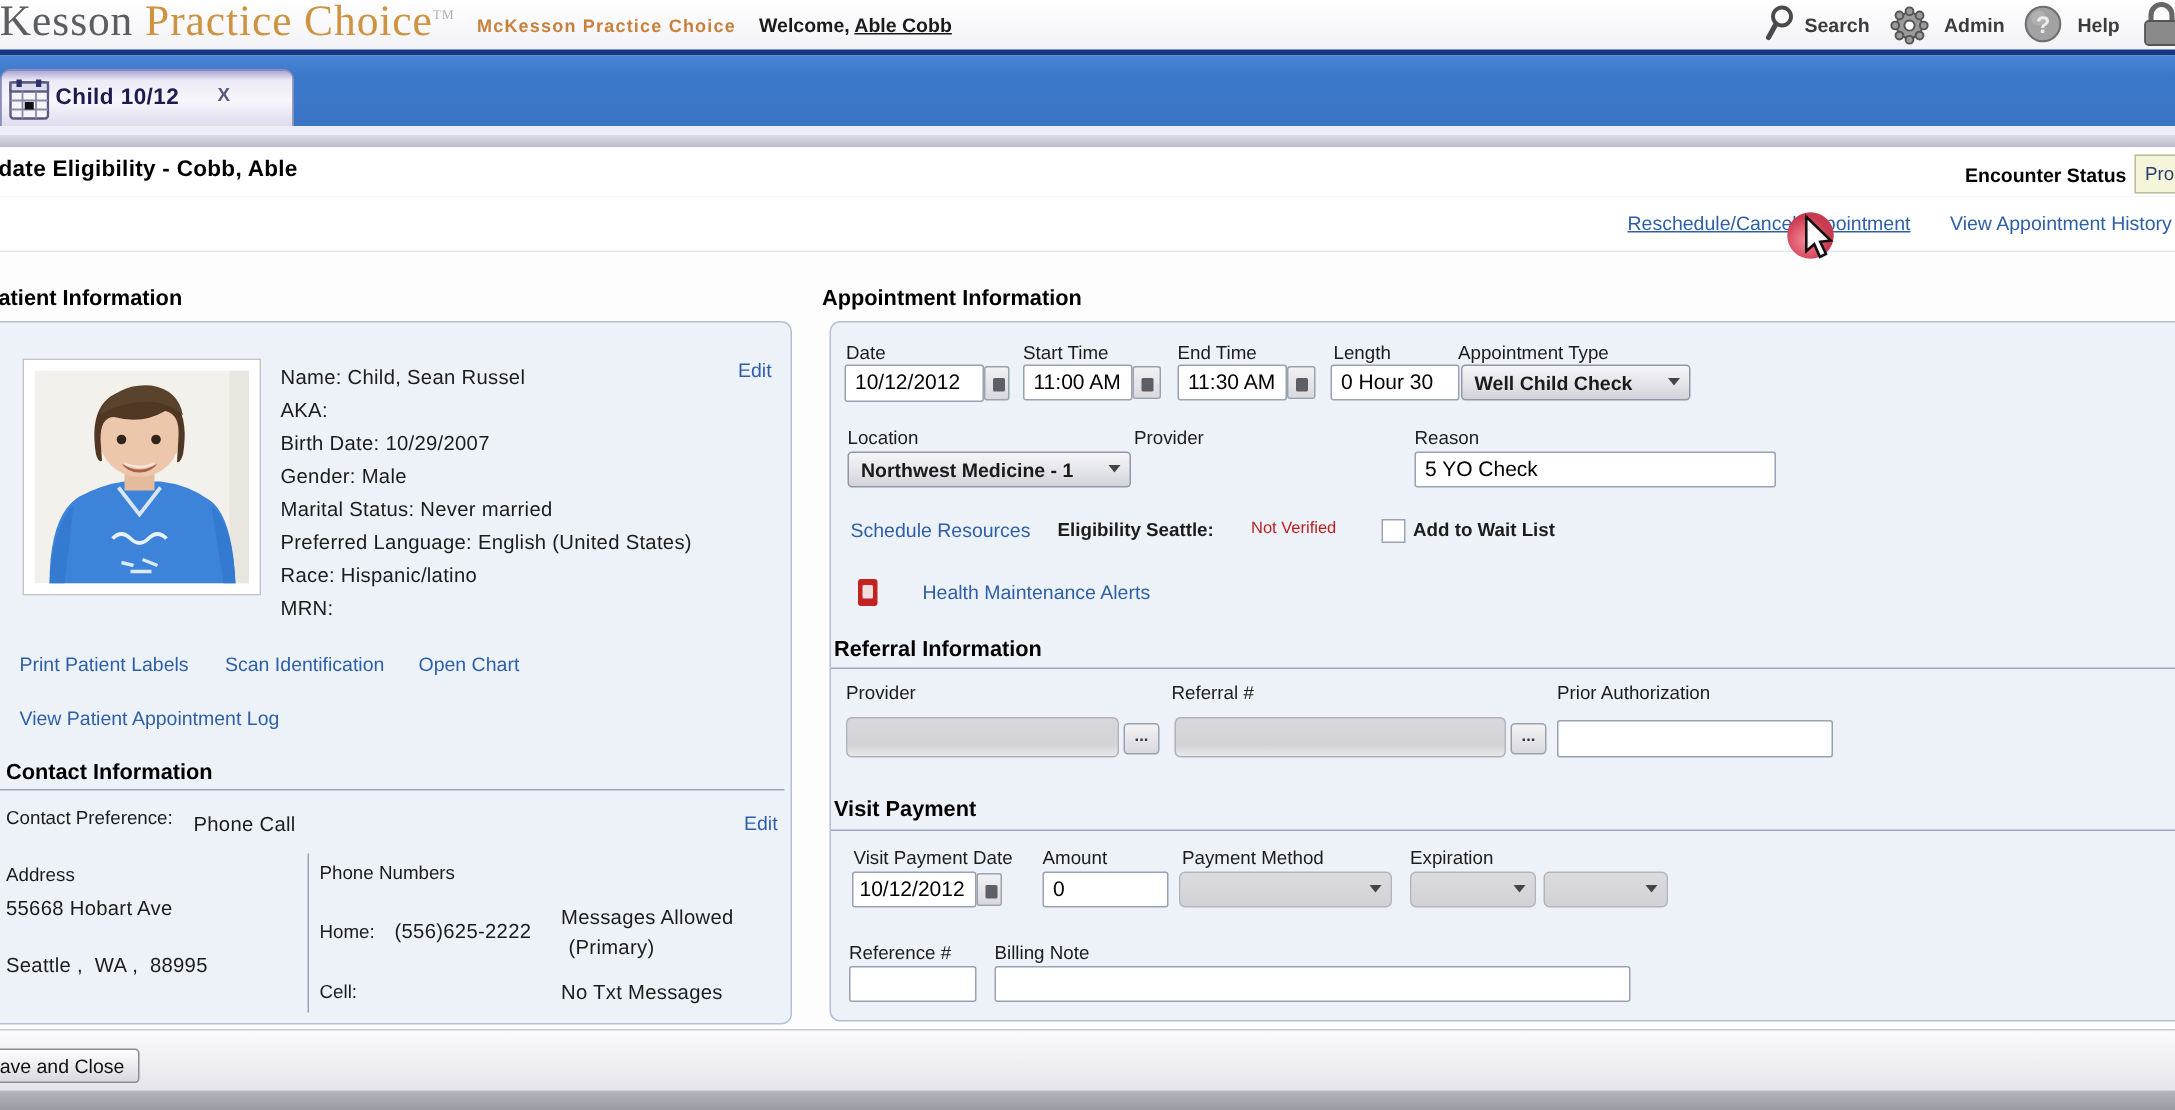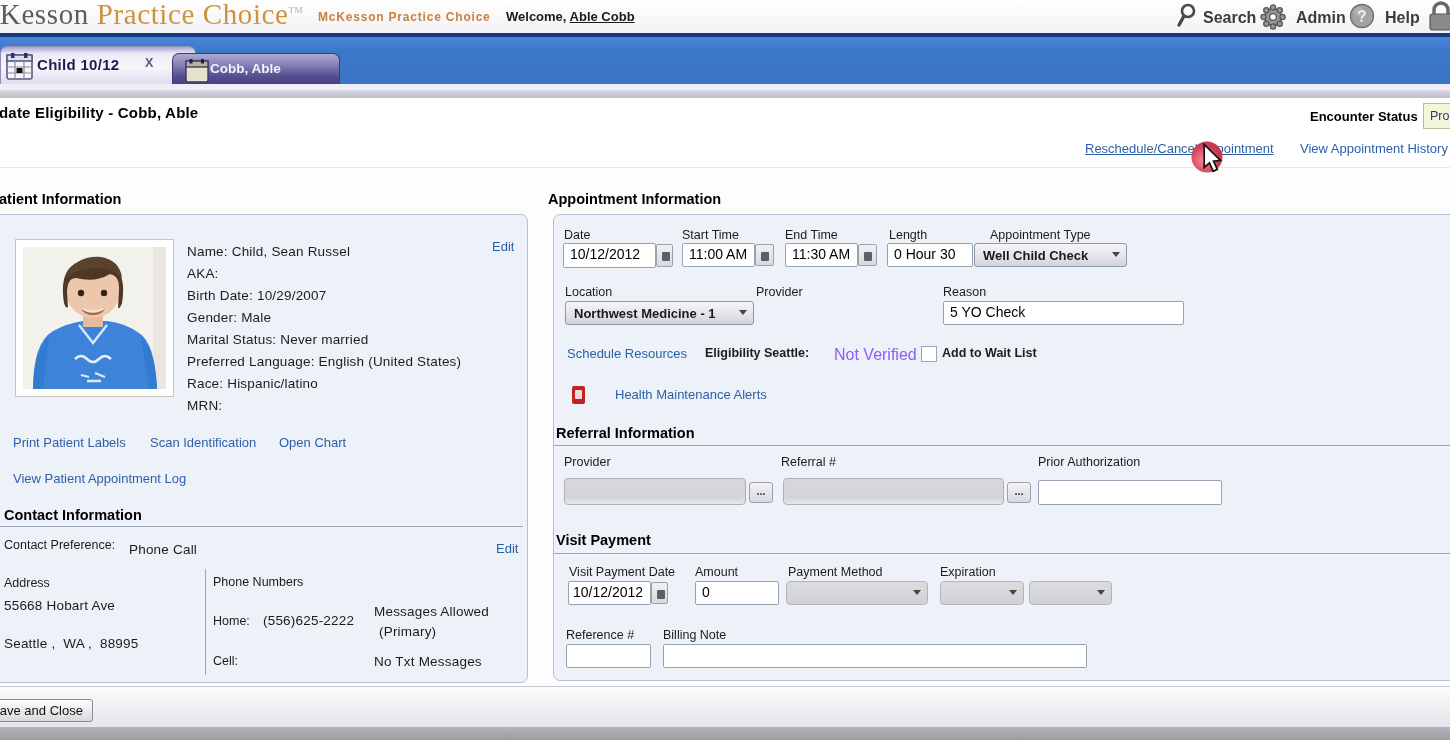--- a/index.html
+++ b/index.html
@@ -7,21 +7,21 @@
 #page { position:relative; width:1450px; height:740px; font-family:"Liberation Sans",sans-serif; background:#fff; overflow:hidden; }
 
 
 #hdr { position:absolute; left:0; top:0; width:1450px; height:34px; background:linear-gradient(#ffffff,#f2f2f6); }
 #logo { position:absolute; left:-40px; top:-2px; font-family:"Liberation Serif",serif; font-size:29px; color:#5c5d5f; letter-spacing:0.6px; white-space:nowrap; }
 #logo .orange { color:#cd9340; }
 #logo sup { font-size:9px; color:#b0b0b0; }
 #sublogo { position:absolute; left:318px; top:10px; font-size:12px; font-weight:bold; color:#c9803c; letter-spacing:0.8px; }
 #welcome { position:absolute; left:506px; top:9px; font-size:13px; font-weight:bold; color:#1a1a1a; }
 #welcome u { text-decoration:underline; }
-.navitem { position:absolute; top:9px; font-size:16px; font-weight:bold; color:#3c3c3c; }
+.navitem { position:absolute; top:9px; font-size:13px; font-weight:bold; color:#3c3c3c; }
 .navicon { position:absolute; top:3px; }
 
 
 #navline { position:absolute; left:0; top:33px; width:1450px; height:4px; background:#16397f; }
 #bluebar { position:absolute; left:0; top:37px; width:1450px; height:47px; background:linear-gradient(#4a85d8,#3c78ca 30%,#3a74c4); }
 #strip1 { position:absolute; left:0; top:84px; width:1450px; height:6px; background:#efeef8; }
 #strip2 { position:absolute; left:0; top:90px; width:1450px; height:8px; background:linear-gradient(#dcdce6,#bcbcc8); }
 
 
 #tab1 { position:absolute; left:0px; top:46px; width:196px; height:38px; background:linear-gradient(#a9a3d3,#eceaf6 18%,#f7f6fb 55%,#dedbee); border:1px solid #8f8cb8; border-bottom:none; border-radius:7px 7px 0 0; }
@@ -121,29 +121,20 @@
     <svg style="position:absolute;left:5px;top:5px" width="27" height="28" viewBox="0 0 27 28">
       <rect x="1" y="3" width="25" height="24" rx="2" fill="#f4f4fa" stroke="#5a5a80" stroke-width="1.6"></rect>
       <rect x="1" y="3" width="25" height="6" fill="#dcdcee" stroke="#5a5a80" stroke-width="1.6"></rect>
       <rect x="5" y="1" width="3.5" height="5" fill="#30306a"></rect>
         <rect x="18" y="1" width="3.5" height="5" fill="#30306a"></rect>
       <path d="M1 15 h25 M1 21 h25 M9 9 v18 M18 9 v18" stroke="#8a8aa8" stroke-width="1.2" fill="none"></path>
       <rect x="10.5" y="16" width="6" height="5" fill="#111"></rect>
     </svg>
     <div class="txt">Child 10/12</div>
     <div class="x">X</div>
-  </div>
-  <div id="tab2">
-    <svg style="position:absolute;left:12px;top:4px" width="24" height="25" viewBox="0 0 24 25">
-      <rect x="1" y="3" width="22" height="21" rx="2" fill="#e6e2ca" stroke="#3a3a6a" stroke-width="1.4"></rect>
-      <rect x="1" y="3" width="22" height="6" fill="#b8b49a" stroke="#3a3a6a" stroke-width="1.4"></rect>
-      <rect x="4.5" y="1" width="3" height="4.5" fill="#222250"></rect>
-        <rect x="16" y="1" width="3" height="4.5" fill="#222250"></rect>
-    </svg>
-    <div class="txt">Cobb, Able</div>
   </div>
   <div id="strip1"></div>
   <div id="strip2"></div>
 
   <div id="titlerow">
     <div id="title">date Eligibility - Cobb, Able</div>
     <div id="encstat">Encounter Status</div>
     <div id="encdd">
         <span>Pro</span>
       </div>
@@ -220,39 +211,39 @@
       <div class="lbl" style="left:224px;top:439px">Cell:</div>
       <div class="pd" style="left:385px;top:439px">No Txt Messages</div>
     </div>
 
     <div class="panel" id="rpanel">
 
       <div class="lbl" style="left:10px;top:13px">Date</div>
       <div class="lbl" style="left:128px;top:13px">Start Time</div>
       <div class="lbl" style="left:231px;top:13px">End Time</div>
       <div class="lbl" style="left:335px;top:13px">Length</div>
-      <div class="lbl" style="left:436px;top:13px">Appointment Type</div>
+      <div class="lbl" style="left:418px;top:13px">Appointment Type</div>
       <div class="inp" style="left:9px;top:28px;width:93px;height:25px">10/12/2012</div>
       <div class="calbtn" style="left:102px;top:29px;width:17px;height:23px"></div>
       <div class="inp" style="left:128px;top:28px;width:73px;height:24px">11:00 AM</div>
       <div class="calbtn" style="left:201px;top:29px"></div>
       <div class="inp" style="left:231px;top:28px;width:73px;height:24px">11:30 AM</div>
       <div class="calbtn" style="left:304px;top:29px"></div>
       <div class="inp" style="left:333px;top:28px;width:86px;height:24px">0 Hour 30</div>
       <div class="dd" style="left:420px;top:28px;width:153px;height:24px">Well Child Check<span class="arr"></span></div>
 
       <div class="lbl" style="left:11px;top:70px">Location</div>
       <div class="lbl" style="left:202px;top:70px">Provider</div>
       <div class="lbl" style="left:389px;top:70px">Reason</div>
       <div class="dd" style="left:11px;top:86px;width:189px;height:24px">Northwest Medicine - 1<span class="arr"></span></div>
       <div class="inp" style="left:389px;top:86px;width:241px;height:24px">5 YO Check</div>
 
       <div class="plink" style="left:13px;top:131px">Schedule Resources</div>
       <div class="lbl bold" style="left:151px;top:131px;font-size:12.5px">Eligibility Seattle:</div>
-      <div class="lbl" style="left:280px;top:131px;font-size:16px;color:#8b5cf6">Not Verified</div>
+      <div class="lbl" style="left:280px;top:131px;font-size:11px;color:#b91c1c">Not Verified</div>
       <div style="position:absolute;left:367px;top:131px;width:16px;height:16px;background:#fff;border:1px solid #9aa4b4"></div>
       <div class="lbl bold" style="left:388px;top:131px;font-size:12.5px">Add to Wait List</div>
 
       <div style="position:absolute;left:18px;top:171px;width:13px;height:18px;background:#c32222;border-radius:2px"></div>
       <div style="position:absolute;left:21px;top:175px;width:7px;height:9px;background:#f2dddd;border-radius:1px"></div>
       <div class="plink" style="left:61px;top:172px">Health Maintenance Alerts</div>
 
       <div class="h1" style="left:2px;top:210px">Referral Information</div>
       <div class="rule" style="left:0px;top:230px;width:913px"></div>
       <div class="lbl" style="left:10px;top:240px">Provider</div>

